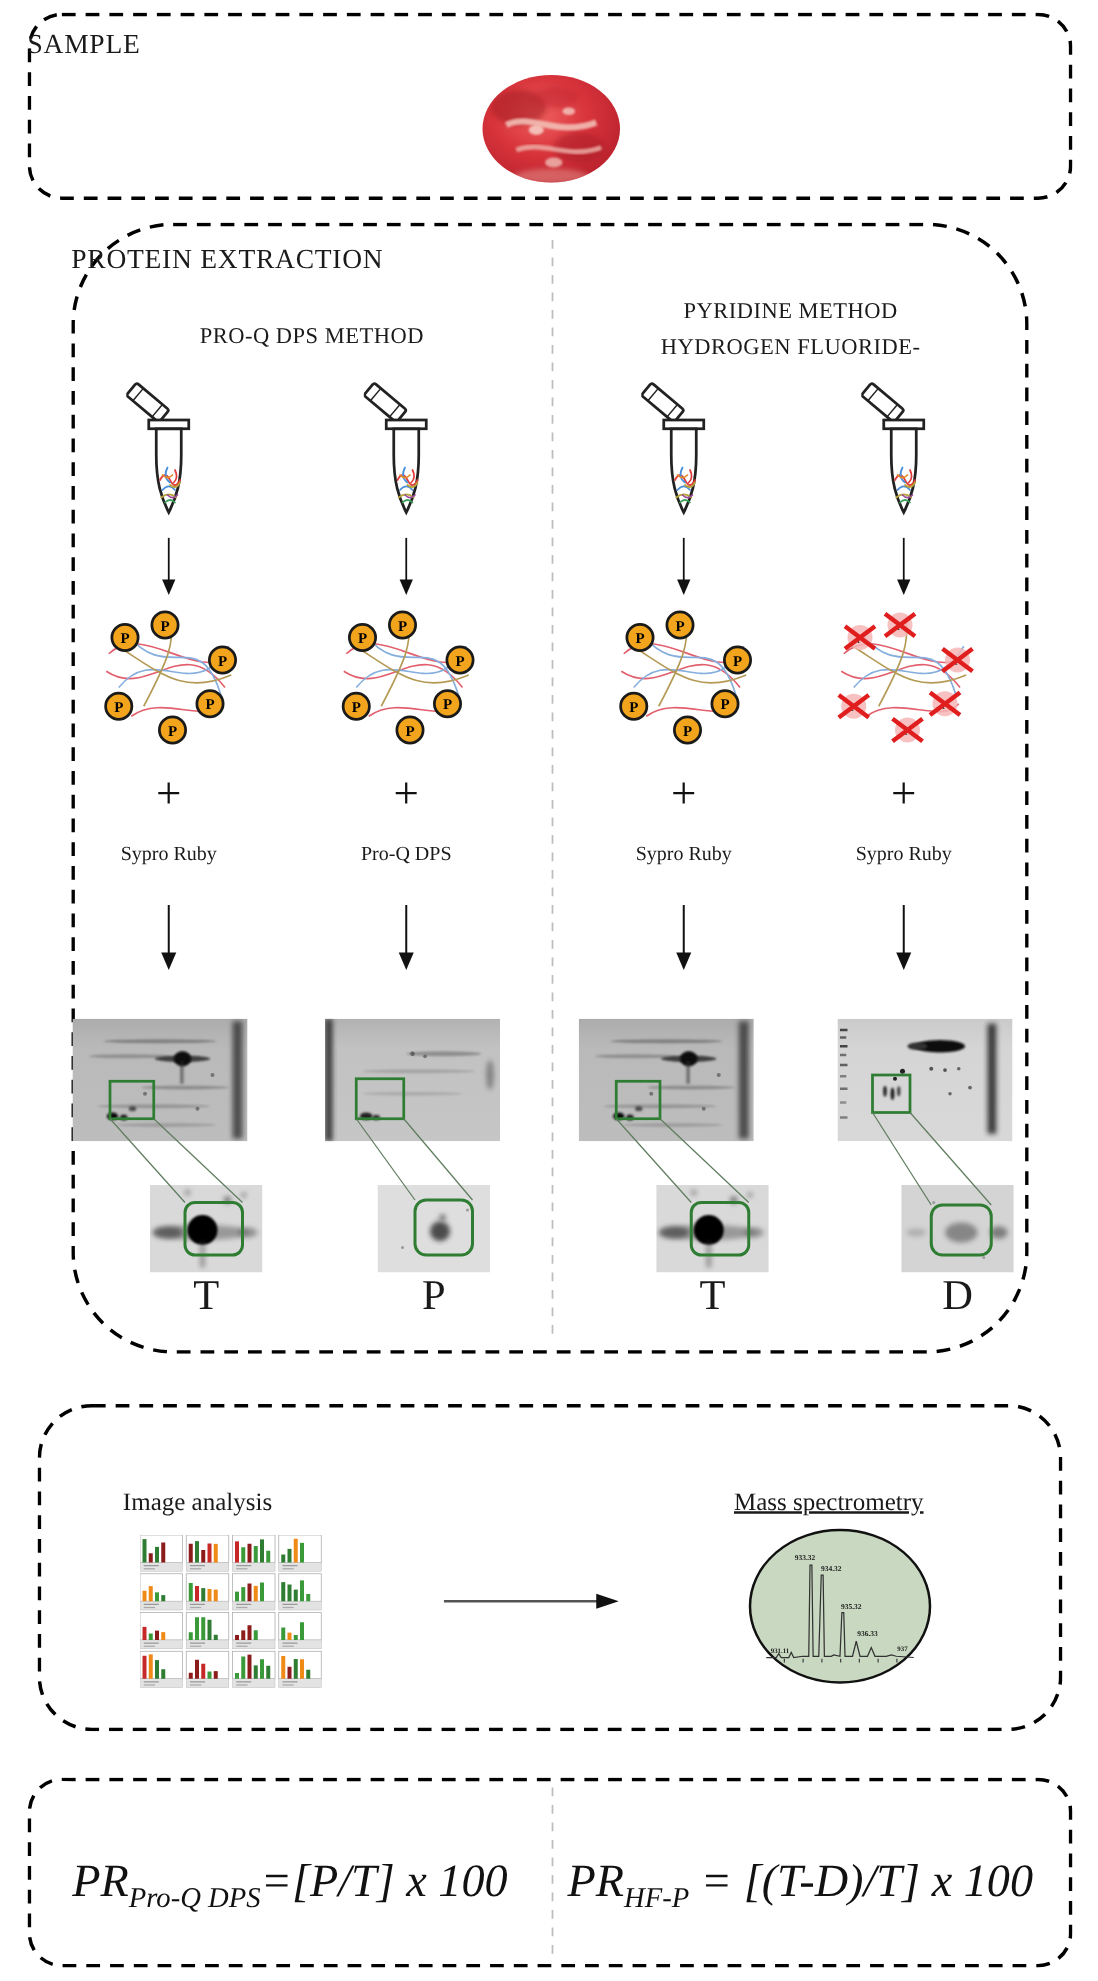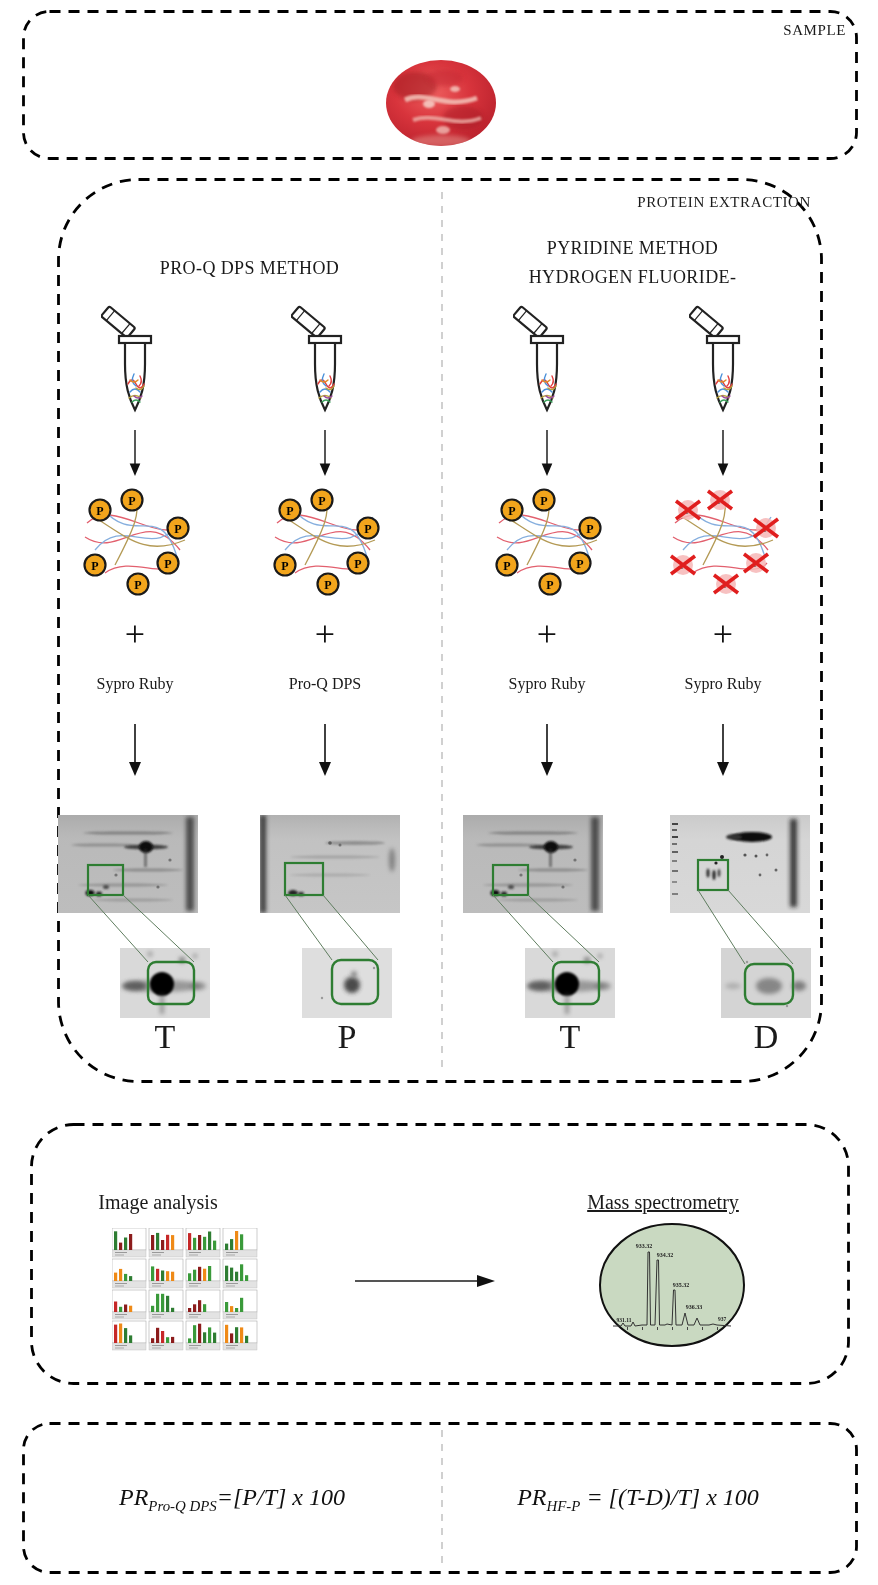--- a/index.html
+++ b/index.html
@@ -2,29 +2,29 @@
 <html><head>
 <meta charset="utf-8">
 <style>
   html,body{margin:0;padding:0;background:#fff;}
   .canvas{position:relative;width:878px;height:1585px;background:#fff;
           font-family:"Liberation Serif",serif;color:#111;overflow:hidden;}
   .abs{position:absolute;}
   .dbox{position:absolute;}
   .frame{position:absolute;left:0;top:0;z-index:1;}
   .boxcontent{position:absolute;left:0;top:0;right:0;bottom:0;z-index:2;}
-  .sec-title{position:absolute;left:0;right:12px;text-align:right;
-             font-size:15px;letter-spacing:.6px;color:#1a1a1a;}
+  .sec-title{position:absolute;left:0;right:12px;text-align:left;
+             font-size:22px;letter-spacing:.6px;color:#1a1a1a;}
   .method-title{position:absolute;text-align:center;font-size:18px;
                 letter-spacing:.4px;line-height:29px;color:#1a1a1a;}
   .plus{position:absolute;width:80px;text-align:center;font-size:36px;line-height:36px;color:#111;}
   .stain{position:absolute;width:150px;text-align:center;font-size:16px;color:#1a1a1a;}
   .gel-letter{position:absolute;width:60px;text-align:center;font-size:34px;color:#1a1a1a;}
   .small-label{position:absolute;text-align:center;font-size:20px;color:#1a1a1a;}
-  .formula{position:absolute;font-style:italic;font-size:24px;text-align:center;color:#111;white-space:nowrap;}
+  .formula{position:absolute;font-style:italic;font-size:37px;text-align:center;color:#111;white-space:nowrap;}
   .formula sub{font-size:0.62em;}
   .overlay{position:absolute;left:0;top:0;z-index:5;pointer-events:none;}
 </style>
 </head>
 <body>
 
 <svg width="0" height="0" style="position:absolute" aria-hidden="true">
   <defs>
     <filter id="b1" x="-60%" y="-60%" width="220%" height="220%">
         <feGaussianBlur stdDeviation="1"></feGaussianBlur>
@@ -607,17 +607,17 @@
     </div>
   </div>
 
   <div class="dbox" style="left:22px;top:1422px;width:836px;height:152px;">
     <svg class="frame" width="836" height="152">
       <rect x="1.5" y="1.5" width="833" height="149" rx="26" fill="none" stroke="#000" stroke-width="2.8" stroke-dasharray="11 8"></rect>
       <line x1="420" y1="8" x2="420" y2="144" stroke="#bdbdbd" stroke-width="1.4" stroke-dasharray="7 7"></line>
     </svg>
     <div class="boxcontent">
       <div class="formula" style="left:30px;width:360px;top:62px;"><span>PR</span><sub>Pro-Q DPS</sub><span>=[P/T] x 100</span></div>
-      <div class="formula" style="left:446px;width:340px;top:62px;"><span>PR</span><sub>HF-P</sub><span> = [(T-D)/T] x 100</span></div>
+      <div class="formula" style="left:432px;width:340px;top:62px;"><span>PR</span><sub>HF-P</sub><span> = [(T-D)/T] x 100</span></div>
     </div>
   </div>
 
 </div>
 
 </body></html>

